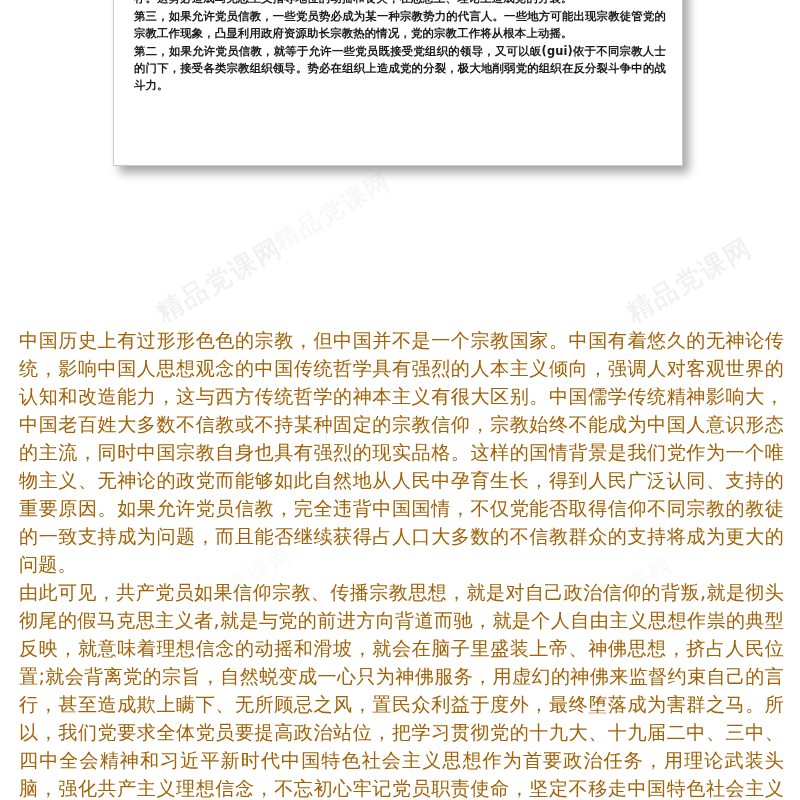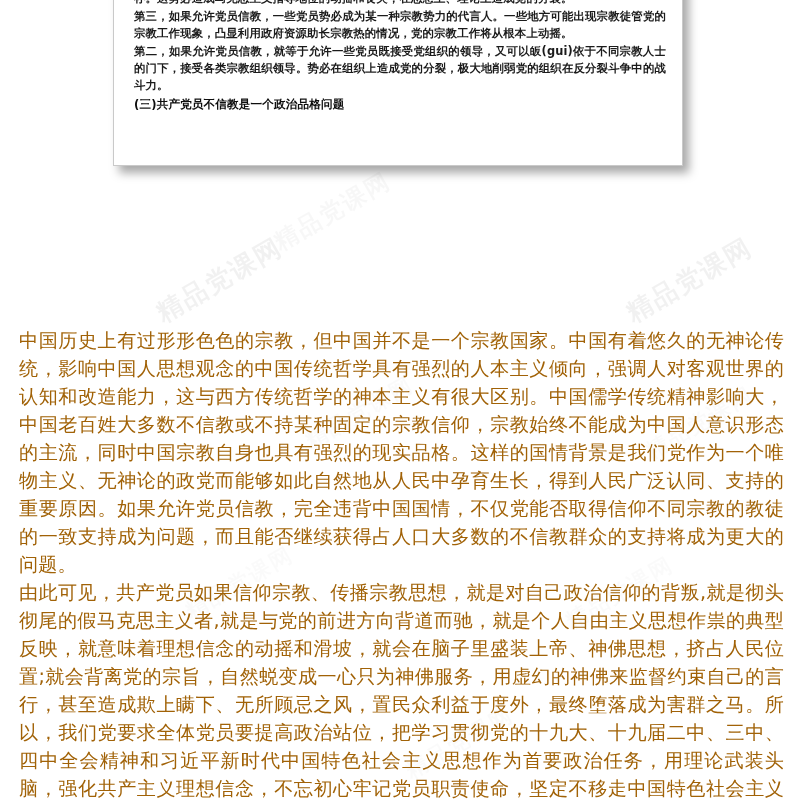--- a/index.html
+++ b/index.html
@@ -132,21 +132,20 @@
     <div class="wm wm-ghost" style="left:180px; top:600px; transform: rotate(-30deg);">精品党课网</div>
     <div class="wm wm-ghost" style="left:560px; top:610px; transform: rotate(-30deg);">精品党课网</div>
     <div class="wm wm-ghost" style="left:400px; top:760px; transform: rotate(-30deg);">精品党课网</div>
   </div>
 
   <div id="doc-card">
     <div id="doc-card-inner">
       <p class="card-para">第一，如果允许党员信教，那么就是允许党内唯心主义与唯物主义两种世界观并存，有神论与无神论并存。这势必造成马克思主义指导地位的动摇和丧失，在思想上、理论上造成党的分裂。</p>
       <p class="card-para">第三，如果允许党员信教，一些党员势必成为某一种宗教势力的代言人。一些地方可能出现宗教徒管党的宗教工作现象，凸显利用政府资源助长宗教热的情况，党的宗教工作将从根本上动摇。</p>
       <p class="card-para">第二，如果允许党员信教，就等于允许一些党员既接受党组织的领导，又可以皈(gui)依于不同宗教人士的门下，接受各类宗教组织领导。势必在组织上造成党的分裂，极大地削弱党的组织在反分裂斗争中的战斗力。</p>
-      <p class="card-heading">(三)共产党员不信教是一个政治品格问题</p>
     </div>
   </div>
 
   <div id="body-text">
     <p class="body-para">中国历史上有过形形色色的宗教，但中国并不是一个宗教国家。中国有着悠久的无神论传统，影响中国人思想观念的中国传统哲学具有强烈的人本主义倾向，强调人对客观世界的认知和改造能力，这与西方传统哲学的神本主义有很大区别。中国儒学传统精神影响大，中国老百姓大多数不信教或不持某种固定的宗教信仰，宗教始终不能成为中国人意识形态的主流，同时中国宗教自身也具有强烈的现实品格。这样的国情背景是我们党作为一个唯物主义、无神论的政党而能够如此自然地从人民中孕育生长，得到人民广泛认同、支持的重要原因。如果允许党员信教，完全违背中国国情，不仅党能否取得信仰不同宗教的教徒的一致支持成为问题，而且能否继续获得占人口大多数的不信教群众的支持将成为更大的问题。</p>
     <p class="body-para">由此可见，共产党员如果信仰宗教、传播宗教思想，就是对自己政治信仰的背叛,就是彻头彻尾的假马克思主义者,就是与党的前进方向背道而驰，就是个人自由主义思想作祟的典型反映，就意味着理想信念的动摇和滑坡，就会在脑子里盛装上帝、神佛思想，挤占人民位置;就会背离党的宗旨，自然蜕变成一心只为神佛服务，用虚幻的神佛来监督约束自己的言行，甚至造成欺上瞒下、无所顾忌之风，置民众利益于度外，最终堕落成为害群之马。所以，我们党要求全体党员要提高政治站位，把学习贯彻党的十九大、十九届二中、三中、四中全会精神和习近平新时代中国特色社会主义思想作为首要政治任务，用理论武装头脑，强化共产主义理想信念，不忘初心牢记党员职责使命，坚定不移走中国特色社会主义道路。要对照《党章》《纪律处分条例》《廉洁自律准则》等党内法规，认真落实共产党员不得信仰宗教和参与</p>
   </div>
 
 </div>
 

